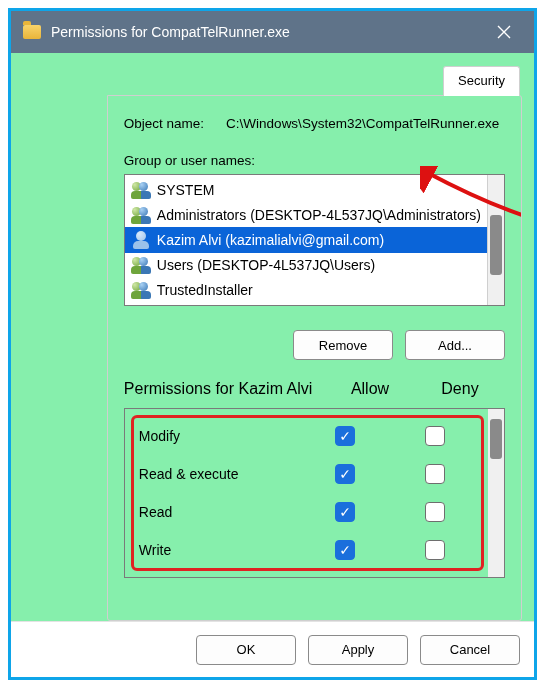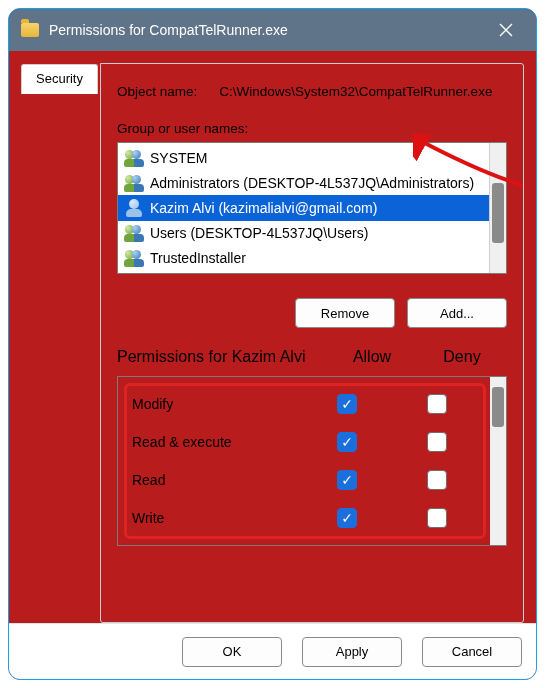--- a/index.html
+++ b/index.html
@@ -9,23 +9,23 @@
     font-size: 13px;
     background: #fff;
     width: 545px;
     height: 688px;
     position: relative;
   }
   .window {
     position: absolute;
     left: 8px; top: 8px;
     width: 529px; height: 672px;
-    background: #b91c1c;
-    border: 1px solid #0ea5e9;
-    border-radius: 12px;
+    background: #86efac;
+    border: 3px solid #0ea5e9;
+    border-radius: 0;
     overflow: hidden;
     display: flex;
     flex-direction: column;
   }
   .titlebar {
     background: #5f7389;
     color: #fff;
     height: 42px;
     display: flex;
     align-items: center;
@@ -55,21 +55,22 @@
     width: 44px; height: 42px;
     display: flex; align-items: center; justify-content: center;
     color: #fff;
   }
   .titlebar .close svg { width: 14px; height: 14px; }
 
   .client {
     flex: 1;
     padding: 12px 12px 0 12px;
     display: flex;
-    flex-direction: row;
+    flex-direction: column;
+    align-items: flex-end;
   }
   .tabs {
     display: flex;
     height: 30px;
     position: relative;
     z-index: 2;
   }
   .tab {
     border: 1px solid #cfcfcf;
     border-bottom: none;
@@ -227,21 +228,21 @@
     background: #8a8a8a;
     border-radius: 3px;
   }
 
   .footer {
     height: 56px;
     border-top: 1px solid #e3e3e3;
     display: flex;
     justify-content: flex-end;
     align-items: center;
-    gap: 20px;
+    gap: 12px;
     padding: 0 14px;
     background: #fff;
   }
 
   
   .grp-icon, .usr-icon {
     width: 20px; height: 18px; flex: 0 0 auto; position: relative;
   }
   .grp-icon::before, .grp-icon::after {
     content: ""; position: absolute; border-radius: 50%;

